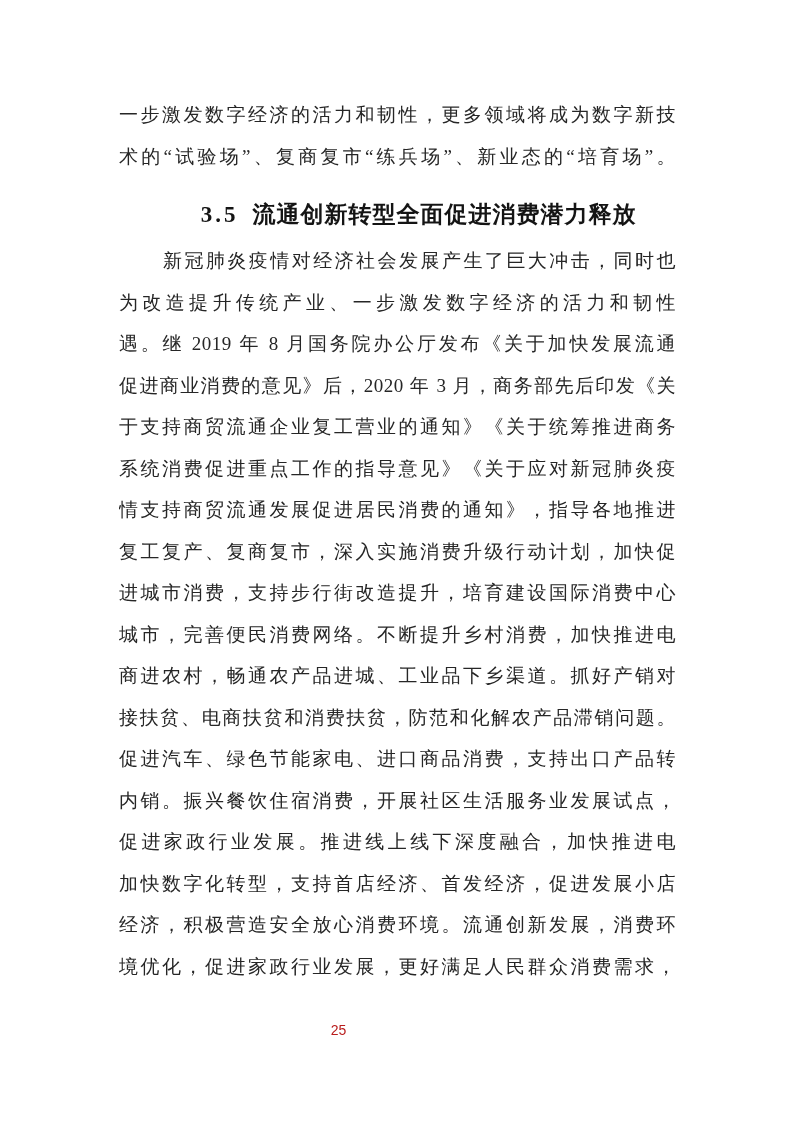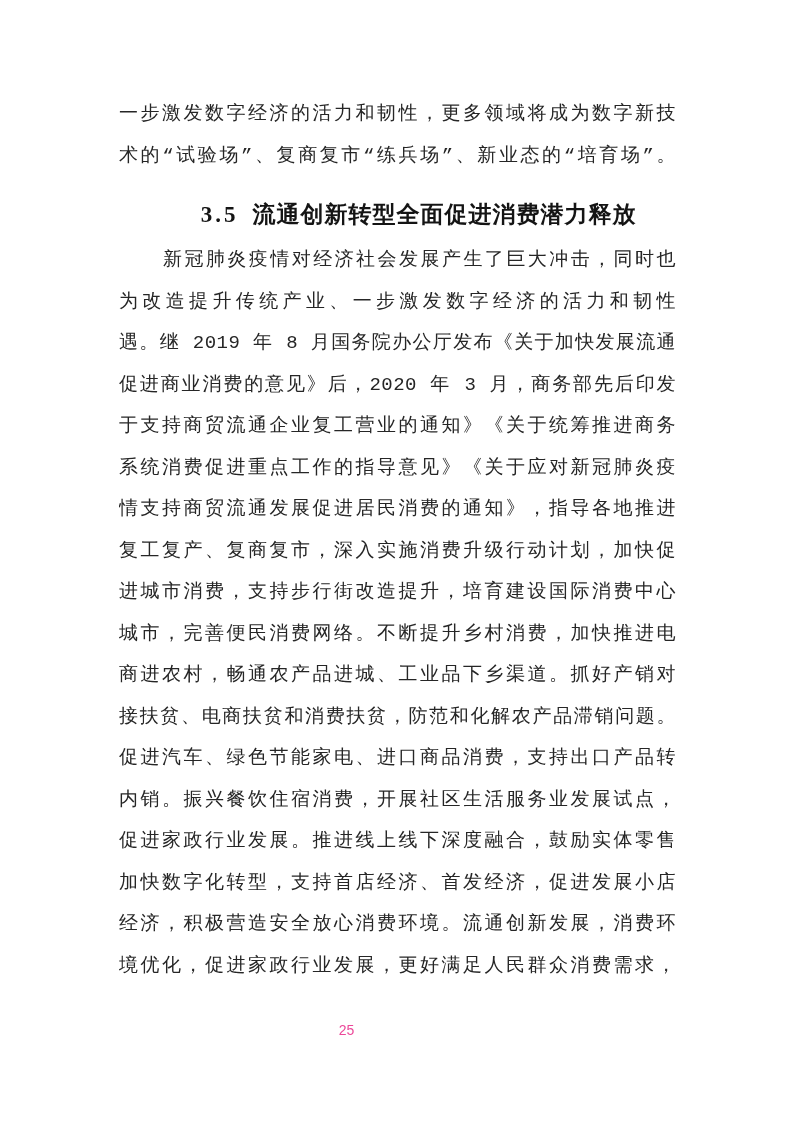--- a/index.html
+++ b/index.html
@@ -27,21 +27,20 @@
   .body-block { top: 240px; }
 
   .text-line {
     font-size: 19px;
     line-height: 41.5px;
     height: 41.5px;
     text-align: justify;
     text-align-last: justify;
     letter-spacing: 0.5px;
     overflow: hidden;
-    font-family: Liberation Mono, monospace;
   }
   .text-line.first-indent {
     padding-left: 44px;
   }
   .section-heading {
     margin: 0;
     padding-left: 42px;
     font-size: 23px;
     line-height: 36px;
     font-weight: bold;
@@ -50,26 +49,26 @@
     letter-spacing: 1px;
     white-space: nowrap;
   }
   .section-heading .heading-number {
     margin-right: 14px;
     letter-spacing: 3px;
   }
   .page-number {
     position: absolute;
     top: 1022px;
-    left: 12px;
+    left: 4px;
     width: 669px;
     text-align: center;
     font-family: "Liberation Sans", "DejaVu Sans", sans-serif;
     font-size: 14px;
-    color: #ec4899;
+    color: #b91c1c;
   }
 </style>
 </head>
 <body>
 
 <div class="page">
 
   <div class="content-col continuation-block">
     <div class="text-line">一步激发数字经济的活力和韧性，更多领域将成为数字新技</div>
     <div class="text-line">术的“试验场”、复商复市“练兵场”、新业态的“培育场”。</div>
@@ -89,21 +88,21 @@
     <div class="text-line">于支持商贸流通企业复工营业的通知》《关于统筹推进商务</div>
     <div class="text-line">系统消费促进重点工作的指导意见》《关于应对新冠肺炎疫</div>
     <div class="text-line">情支持商贸流通发展促进居民消费的通知》，指导各地推进</div>
     <div class="text-line">复工复产、复商复市，深入实施消费升级行动计划，加快促</div>
     <div class="text-line">进城市消费，支持步行街改造提升，培育建设国际消费中心</div>
     <div class="text-line">城市，完善便民消费网络。不断提升乡村消费，加快推进电</div>
     <div class="text-line">商进农村，畅通农产品进城、工业品下乡渠道。抓好产销对</div>
     <div class="text-line">接扶贫、电商扶贫和消费扶贫，防范和化解农产品滞销问题。</div>
     <div class="text-line">促进汽车、绿色节能家电、进口商品消费，支持出口产品转</div>
     <div class="text-line">内销。振兴餐饮住宿消费，开展社区生活服务业发展试点，</div>
-    <div class="text-line">促进家政行业发展。推进线上线下深度融合，鼓励实体零售</div>
+    <div class="text-line">促进家政行业发展。推进线上线下深度融合，加快推进电</div>
     <div class="text-line">加快数字化转型，支持首店经济、首发经济，促进发展小店</div>
     <div class="text-line">经济，积极营造安全放心消费环境。流通创新发展，消费环</div>
     <div class="text-line">境优化，促进家政行业发展，更好满足人民群众消费需求，</div>
   </div>
 
   <div class="page-number">25</div>
 
 </div>
 
 </body></html>

